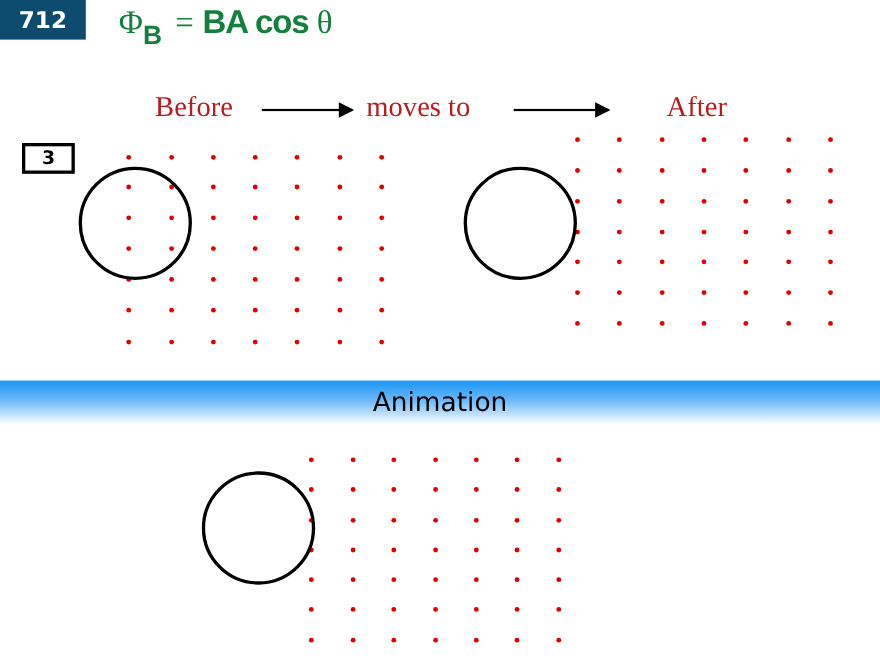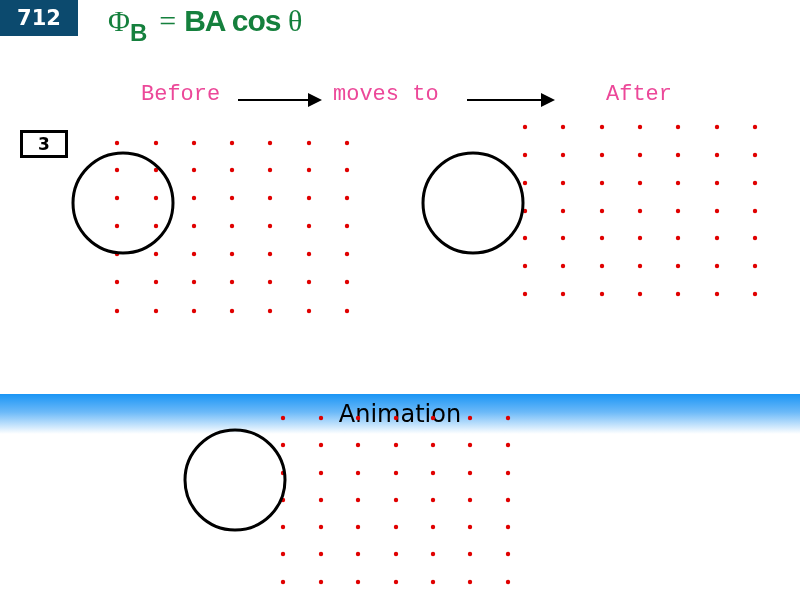--- a/index.html
+++ b/index.html
@@ -8,32 +8,32 @@
     .slide-number { position: absolute; left: 0; top: 0; width: 78px; height: 36px;
       background: #0c4a6e; color: #fff; font-weight: bold; font-size: 21px;
       display: flex; align-items: center; justify-content: center;
       font-family: "DejaVu Sans", sans-serif; }
     .formula { position: absolute; left: 80px; top: 4px; color: #15803d;
       font-family: "Liberation Serif", serif; font-size: 30px; white-space: nowrap; margin-left: 28px; }
     .formula .sub { font-family: "Liberation Sans", sans-serif; font-weight: bold; font-size: 24px;
       position: relative; top: 10px; }
     .formula .bold { font-family: "Liberation Sans", sans-serif; font-weight: bold; letter-spacing: -1px; }
     .formula .eq { margin: 0 8px 0 12px; }
-    .caption { position: absolute; top: 82px; font-family: Liberation Mono, monospace;
-      font-size: 22px; color: #ec4899; white-space: nowrap; }
+    .caption { position: absolute; top: 82px; font-family: Liberation Serif, serif;
+      font-size: 26px; color: #b91c1c; white-space: nowrap; }
     .arrow { position: absolute; top: 99px; height: 2px; background: #000; }
     .arrow::after { content: ""; position: absolute; right: -2px; top: -6px;
       border-left: 14px solid #000; border-top: 7px solid transparent; border-bottom: 7px solid transparent; }
     .step-box { position: absolute; left: 20px; top: 130px; width: 48px; height: 28px;
       border: 3px solid #000; box-sizing: border-box; font-size: 17px; font-weight: bold;
       display: flex; align-items: center; justify-content: center; }
     .anim-bar { position: absolute; left: 0; top: 346px; width: 800px; height: 40px;
       background: linear-gradient(to bottom, #1a95f5 0%, #6bb9f8 45%, #ffffff 100%);
       display: flex; align-items: center; justify-content: center;
-      font-size: 24px; color: #000; margin-top: 48px; }
+      font-size: 24px; color: #000; }
     svg.scene { position: absolute; left: 0; top: 0; }
   </style>
 </head>
 <body>
 
 <div class="slide-number">
   <span>712</span>
 </div>
 
 <div class="formula">

